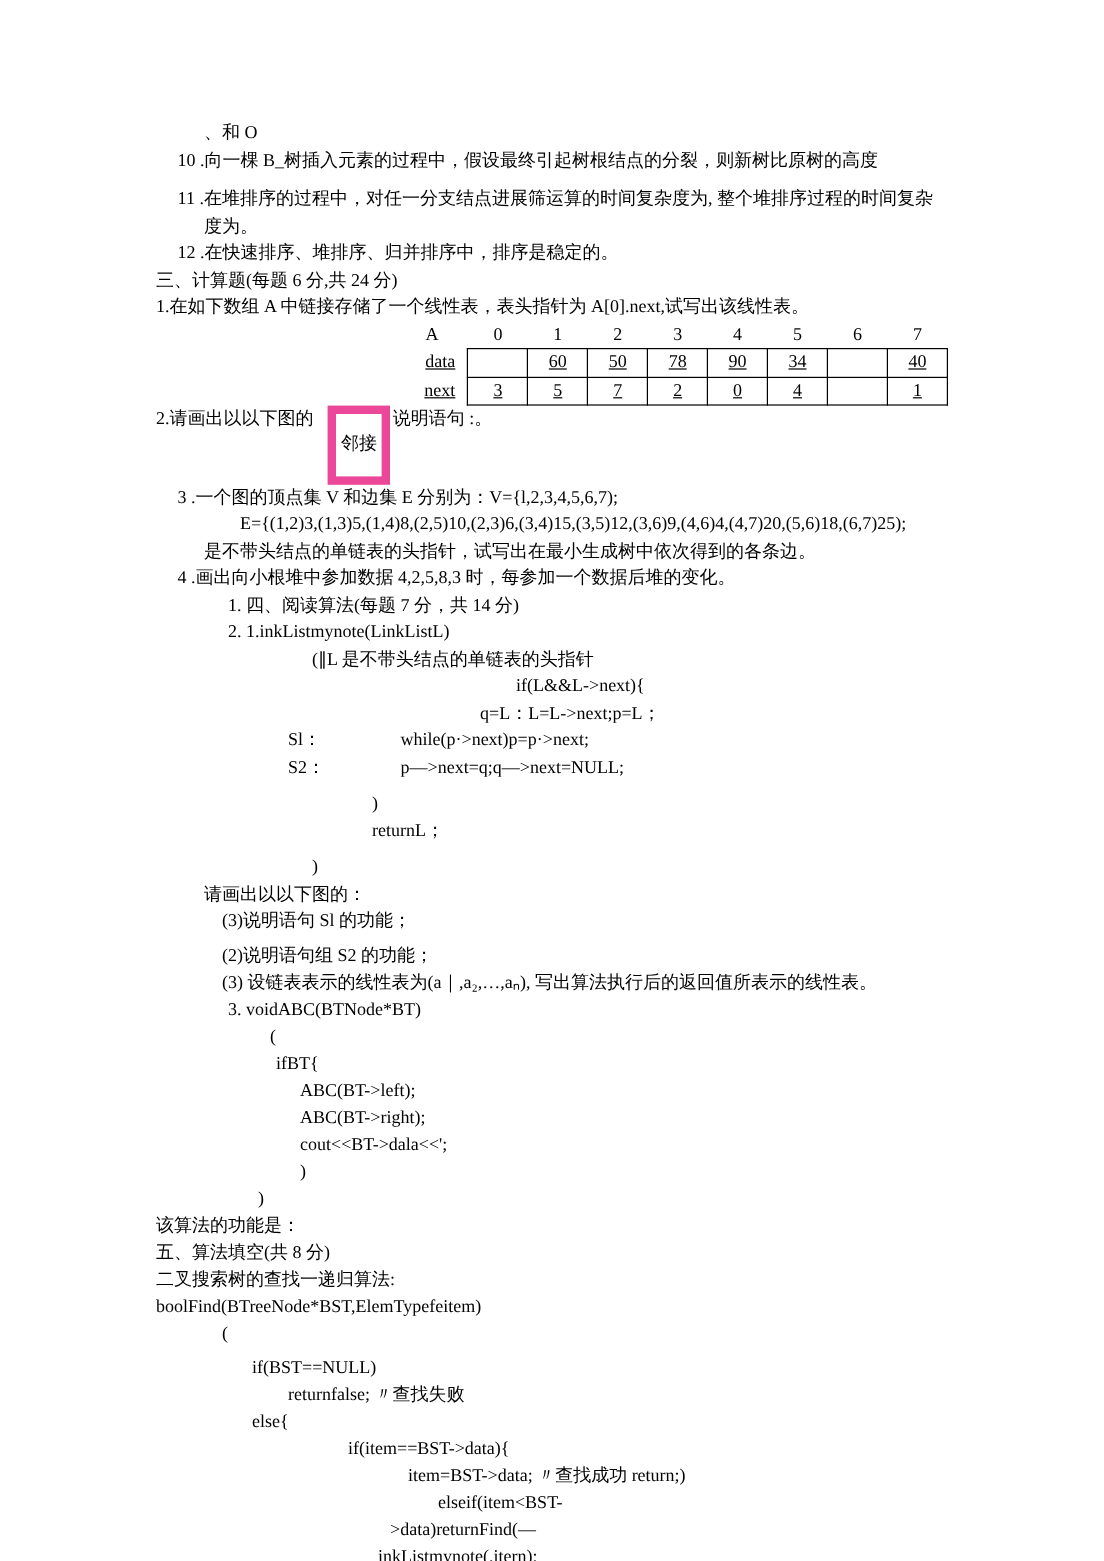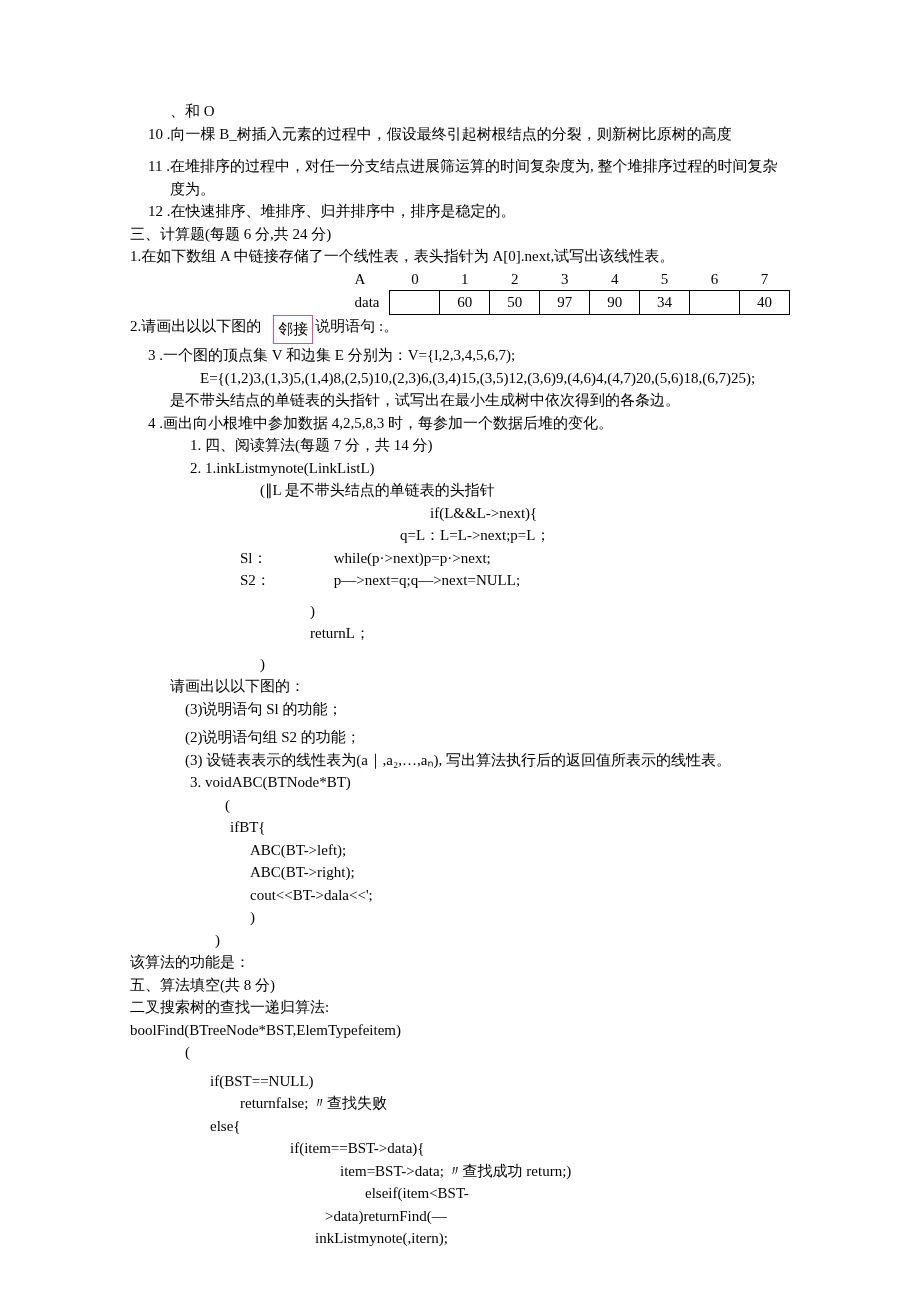--- a/index.html
+++ b/index.html
@@ -29,29 +29,30 @@
     box-sizing: border-box;
   }
   table.arr th {
     border: none;
     width: 50px;
   }
   table.arr td {
     border: 1px solid #000;
     width: 50px;
     height: 20px;
+    text-decoration: underline;
   }
   table.arr td.label {
     border: none;
     text-align: right;
     padding-right: 10px;
     width: 60px;
   }
   .q2row { display: flex; align-items: flex-start; }
-  .boxed { border: 1px solid #ec4899; padding: 4px 4px; margin: 0 2px; display:inline-block; line-height:1.3; }
+  .boxed { border: 7px solid #ec4899; padding: 16px 4px; margin: 0 2px; display:inline-block; line-height:1.3; }
   .codecenter { padding-left: 300px; }
   .codecenter2 { padding-left: 270px; }
   .slbl { display:inline-block; width:90px; }
   .nowrap { white-space: nowrap; }
 </style>
 </head>
 <body>
 
 <p class="line indent1">、和 O</p>
 
@@ -75,25 +76,36 @@
     <th>4</th>
     <th>5</th>
     <th>6</th>
     <th>7</th>
   </tr>
   <tr>
     <td class="label">data</td>
     <td></td>
     <td>60</td>
     <td>50</td>
-    <td>97</td>
+    <td>78</td>
     <td>90</td>
     <td>34</td>
     <td></td>
     <td>40</td>
+  </tr>
+  <tr>
+    <td class="label">next</td>
+    <td>3</td>
+    <td>5</td>
+    <td>7</td>
+    <td>2</td>
+    <td>0</td>
+    <td>4</td>
+    <td></td>
+    <td>1</td>
   </tr>
 </tbody>
   </table>
 
 <div class="q2row">
   <span>2.请画出以以下图的</span>
   <span style="width:10px"></span>
   <span class="boxed">邻接</span>
   <span>说明语句 :。</span>
 </div>

